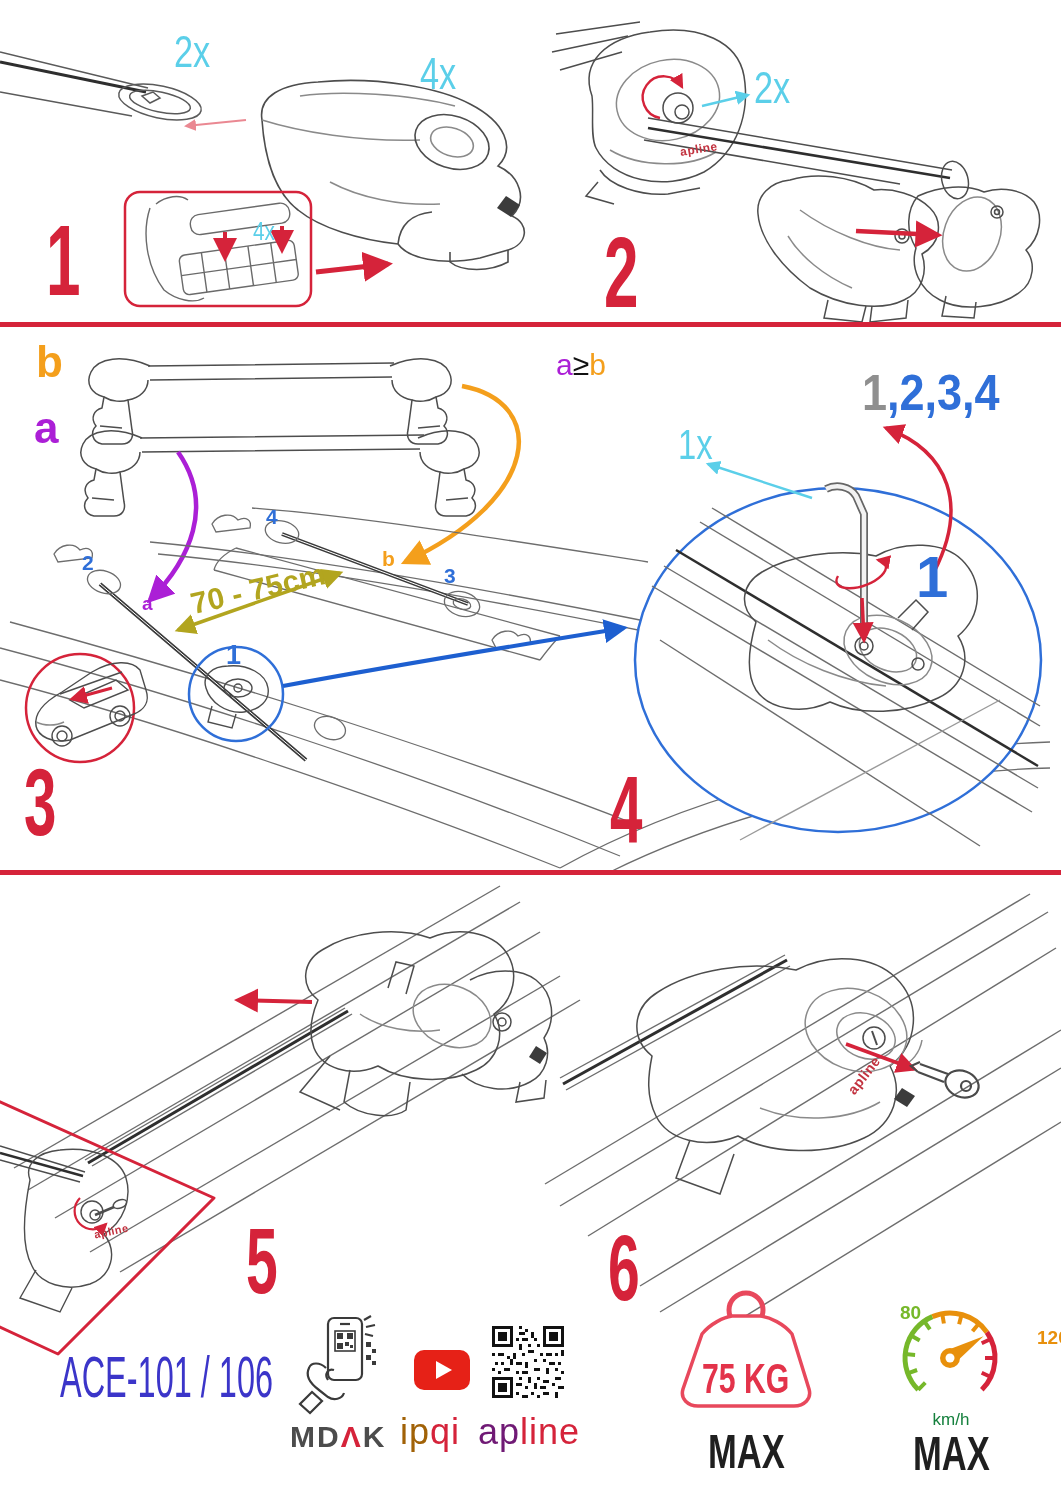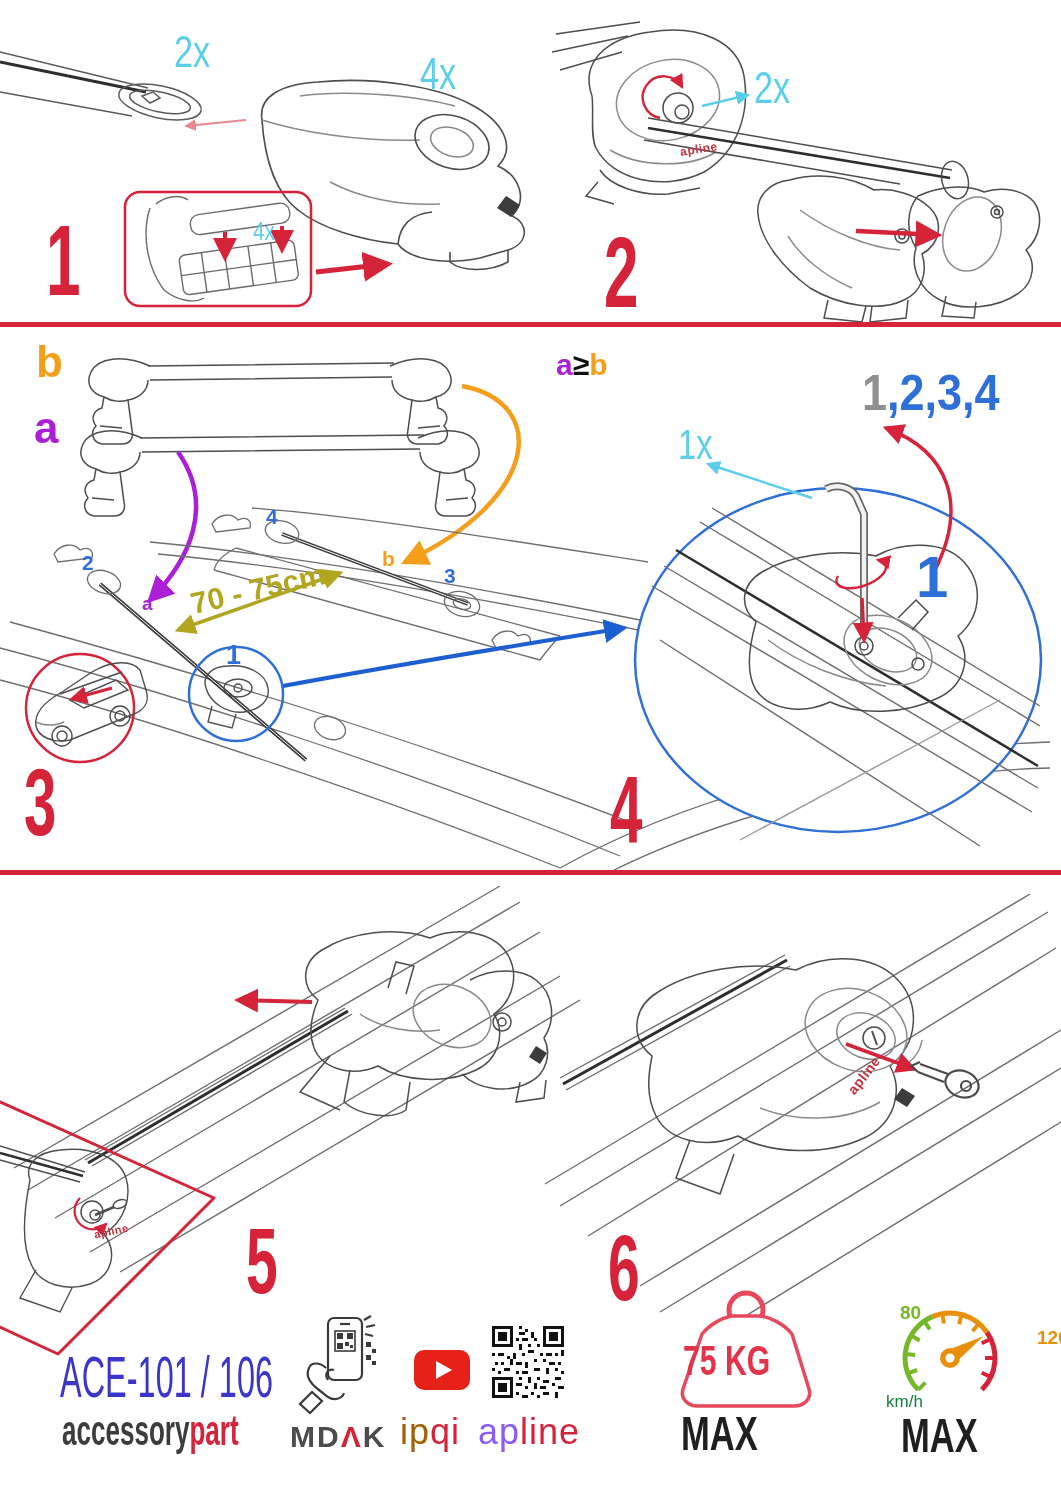--- a/index.html
+++ b/index.html
@@ -7,21 +7,21 @@
           font-family:"Liberation Sans",sans-serif;}
   svg{position:absolute;overflow:visible;}
   .t{position:absolute;white-space:nowrap;line-height:1;font-family:"Liberation Sans",sans-serif;}
   .condL{transform:scaleX(.72);transform-origin:0 0;display:inline-block;}
   .num{color:#d5233a;font-size:100px;font-weight:700;transform:scaleX(.62);transform-origin:0 0;}
   .qty{color:#5bcfe9;font-size:44px;font-weight:400;transform:scaleX(.78);transform-origin:0 0;}
   .qty-s{color:#5bcfe9;font-size:26px;transform:scaleX(.8);transform-origin:0 0;}
   .poslbl{font-size:21px;font-weight:700;color:#2f6fd8;}
   .brand-tag{color:#c2323f;font-weight:700;letter-spacing:.5px;}
   .divider{position:absolute;left:0;width:1061px;height:5px;background:#d5233a;}
-  .ctr{text-align:left;}
+  .ctr{text-align:center;margin-top:18px;}
   .condC{transform:scaleX(.72);transform-origin:50% 50%;display:inline-block;}
 </style>
 </head>
 <body>
 
 <div id="canvas">
 
   <svg style="left:0;top:0" width="1061" height="330" viewBox="0 0 1061 330">
     <defs>
       <marker id="aRed" markerWidth="8" markerHeight="8" refX="5" refY="3" orient="auto-start-reverse">
@@ -236,21 +236,21 @@
       <path d="M826 489 C836 484 850 486 856 496 L864 514 L864 632" stroke="#f2f2f2" stroke-width="4.5"></path>
     </g>
     <path d="M838 576 A26 12 -20 1 0 878 560" stroke="#d5233a" stroke-width="2.4" fill="none" marker-end="url(#bRed)"></path>
     <path d="M862 598 L864 640" stroke="#d5233a" stroke-width="3.5" fill="none" marker-end="url(#bRed)"></path>
     <path d="M934 572 C968 506 950 452 886 428" stroke="#d5233a" stroke-width="3.5" fill="none" marker-end="url(#bRed)"></path>
     <path d="M812 498 L708 464" stroke="#5bcfe9" stroke-width="2.4" fill="none" marker-end="url(#bCyan)"></path>
   </svg>
 
   <div class="t" style="left:36px;top:340px;font-size:44px;font-weight:700;color:#f49f1c">b</div>
   <div class="t" style="left:34px;top:406px;font-size:44px;font-weight:700;color:#ab1fd6">a</div>
-  <div class="t" style="left:556px;top:350px;font-size:30px;font-weight:700">
+  <div class="t" style="left:556px;top:350px;font-size:30px;font-weight:400">
     <span style="color:#ab1fd6">a</span><span style="color:#111">≥</span><span style="color:#f49f1c">b</span>
   </div>
   <div class="t" style="left:862px;top:368px;font-size:50px;font-weight:700">
     <span class="condL" style="transform:scaleX(.9)"><span style="color:#8f8f8f">1</span><span style="color:#2f6fd8">,2,3,4</span></span>
   </div>
   <div class="t qty" style="left:678px;top:424px;font-size:42px">1x</div>
   <div class="t poslbl" style="left:82px;top:552px">2</div>
   <div class="t poslbl" style="left:266px;top:506px">4</div>
   <div class="t poslbl" style="left:382px;top:548px;color:#f49f1c">b</div>
   <div class="t poslbl" style="left:444px;top:565px">3</div>
@@ -342,23 +342,20 @@
       <circle cx="966" cy="1086" r="5"></circle>
     </g>
   </svg>
 
   <div class="t num" style="left:246px;top:1215px;font-size:92px">5</div>
   <div class="t num" style="left:608px;top:1222px;font-size:92px">6</div>
   <div class="t brand-tag" style="left:94px;top:1226px;font-size:11px;transform:rotate(-12deg)">apline</div>
   <div class="t brand-tag" style="left:845px;top:1088px;font-size:14px;transform:rotate(-52deg);transform-origin:0 0">apline</div>
 
   <div class="t" style="left:60px;top:1348px;font-size:58px;font-weight:400;color:#3b35c9"><span class="condL" style="transform:scaleX(.56)">ACE-101 / 106</span></div>
-  <div class="t" style="left:62px;top:1410px;font-size:42px;font-weight:700">
-    <span class="condL" style="transform:scaleX(.62)"><span style="color:#3c3c3c">accessory</span><span style="color:#d5233a">part</span></span>
-  </div>
 
   <svg style="left:298px;top:1316px" width="80" height="98" viewBox="0 0 80 98">
     <g stroke="#3a3a3a" stroke-width="2.2" fill="none">
       <rect x="30" y="2" width="34" height="62" rx="6"></rect>
       <path d="M42 8 L52 8"></path>
       <rect x="37" y="15" width="20" height="20" stroke-width="1.6"></rect>
       <g fill="#3a3a3a" stroke="none">
         <rect x="39" y="17" width="6" height="6"></rect>
           <rect x="49" y="17" width="6" height="6"></rect>
         <rect x="39" y="27" width="6" height="6"></rect>
@@ -452,21 +449,21 @@
         <rect x="66" y="60" width="6" height="3"></rect>
       <rect x="24" y="66" width="3" height="3"></rect>
         <rect x="30" y="69" width="6" height="3"></rect>
         <rect x="39" y="66" width="3" height="3"></rect>
       <rect x="45" y="69" width="3" height="3"></rect>
         <rect x="51" y="66" width="6" height="3"></rect>
         <rect x="63" y="66" width="3" height="6"></rect>
     </g>
   </svg>
   <div class="t" style="left:478px;top:1414px;font-size:36px;font-weight:400;letter-spacing:1px">
-    <span style="color:#8b5cf6">ap</span><span style="color:#d5233a">line</span>
+    <span style="color:#701a75">ap</span><span style="color:#d5233a">line</span>
   </div>
 
   <svg style="left:666px;top:1286px" width="160" height="124" viewBox="0 0 160 124">
     <circle cx="80" cy="24" r="17" stroke="#e8485c" stroke-width="5" fill="none"></circle>
     <path d="M36 48 C44 38 58 31 66 30 L94 30 C104 31 118 38 126 48 L143 103 C146 113 138 120 128 120 L32 120 C22 120 14 113 17 103 Z" fill="#ffffff" stroke="#e8485c" stroke-width="3.5"></path>
   </svg>
   <div class="t ctr" style="left:666px;top:1340px;width:160px;font-size:42px;font-weight:700;color:#e3334a"><span class="condC">75 KG</span></div>
   <div class="t ctr" style="left:666px;top:1410px;width:160px;font-size:48px;font-weight:700;color:#1f1f1f"><span class="condC">MAX</span></div>
 
   <svg style="left:886px;top:1296px" width="130" height="116" viewBox="0 0 130 116">

